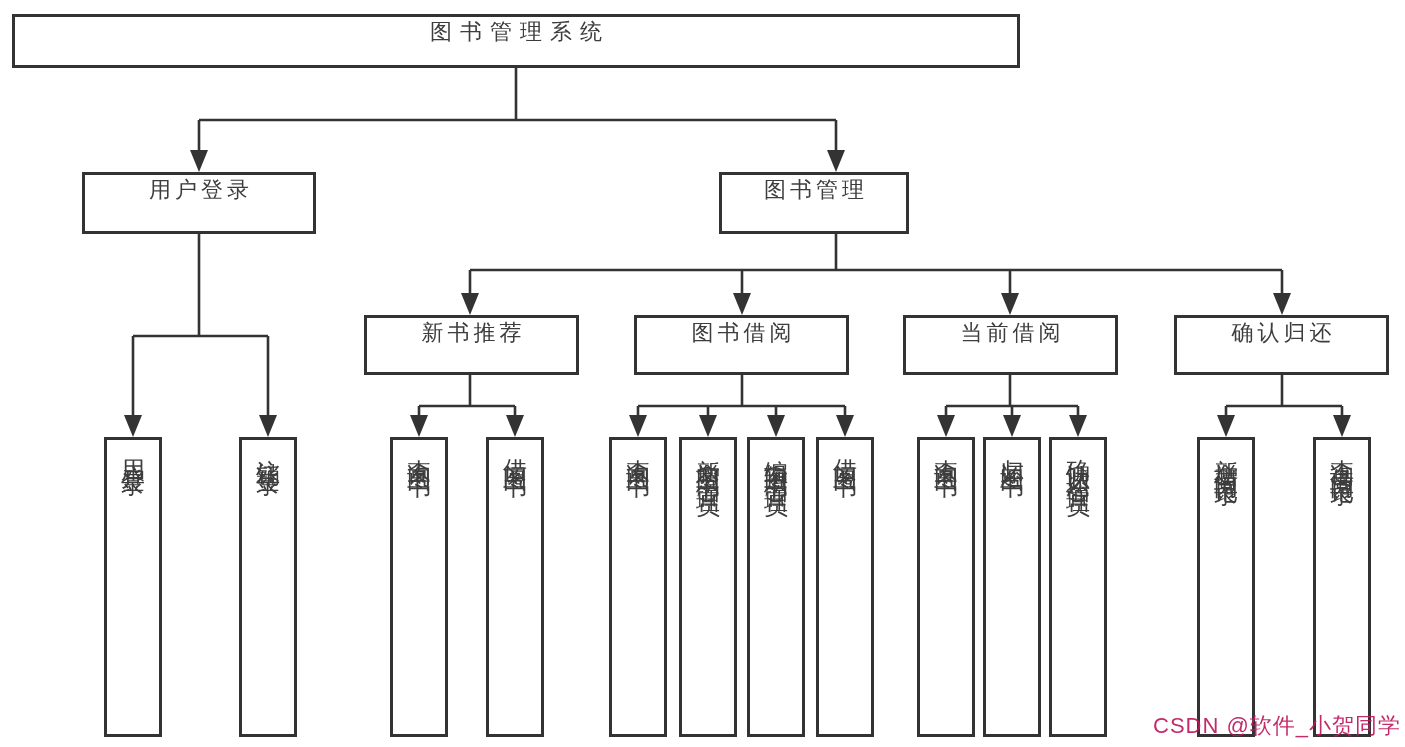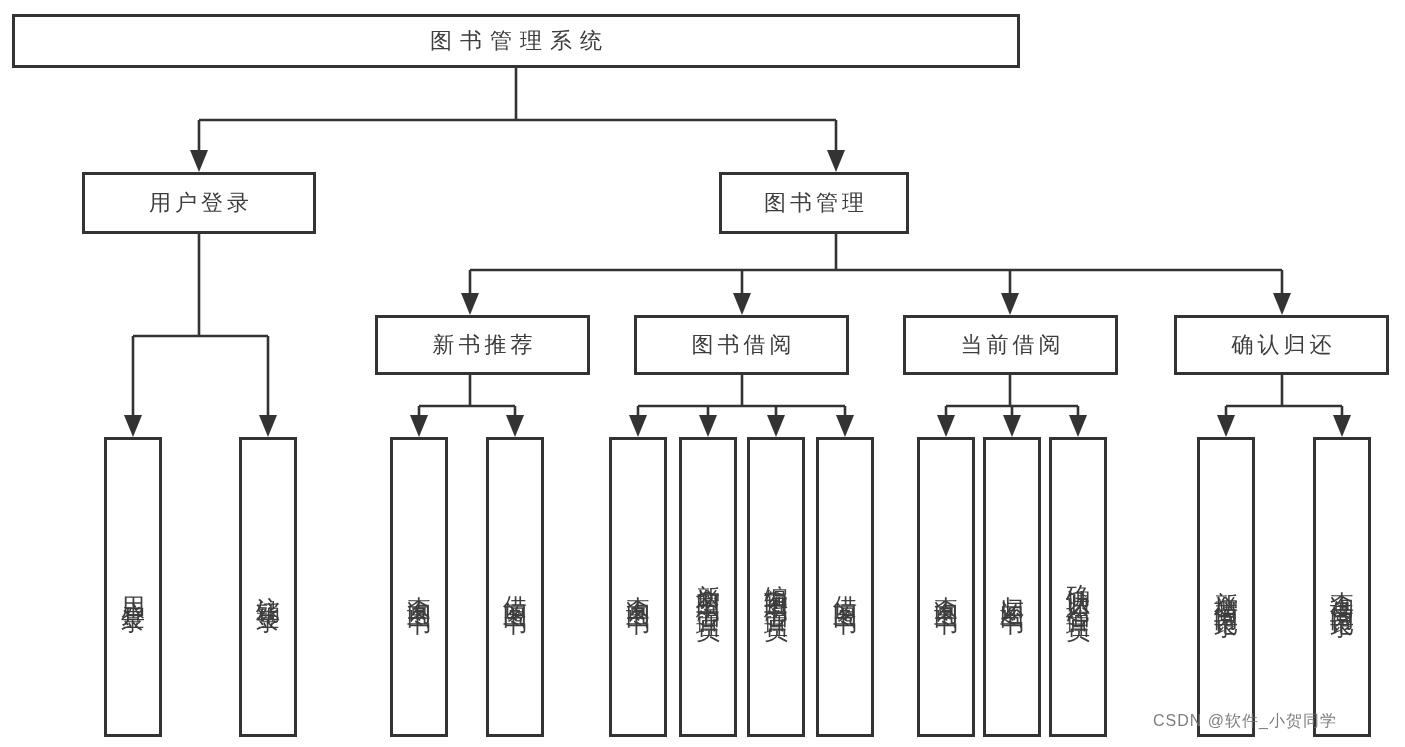--- a/index.html
+++ b/index.html
@@ -3,36 +3,36 @@
 <meta charset="utf-8">
 <style>
   html, body { margin:0; padding:0; background:#ffffff; }
   .canvas {
     position:relative; width:1405px; height:747px; background:#ffffff;
     font-family:"Liberation Sans", sans-serif; overflow:hidden;
   }
   svg.connectors { position:absolute; left:0; top:0; z-index:1; }
   .node {
     position:absolute; box-sizing:border-box; background:#ffffff;
-    border:3px solid #333333; display:flex; align-items:center; justify-content:center;
+    border:3px solid #333333; display:flex; justify-content:center;
     z-index:2;
   }
   .node .lbl {
     font-size:22px; color:#3d3d3d; letter-spacing:4px; white-space:nowrap;
     text-indent:4px; 
   }
   .node.root .lbl { letter-spacing:8px; text-indent:8px; }
   .node.leaf .lbl {
     writing-mode:vertical-rl; text-orientation:mixed;
     font-size:24px; letter-spacing:5px; white-space:normal; text-indent:0;
     line-height:1;
   }
   .watermark {
     position:absolute; left:1153px; top:711px; z-index:3;
-    font-size:16px; color:#737373; letter-spacing:1px; white-space:nowrap;
+    font-size:22px; color:#be185d; letter-spacing:1px; white-space:nowrap;
     opacity:0.92;
   }
 </style>
 </head>
 <body>
 
 <div class="canvas">
 
   <svg class="connectors" width="1405" height="747" viewBox="0 0 1405 747">
     <g stroke="#333333" stroke-width="2.6" fill="none">
@@ -71,21 +71,21 @@
     <span class="lbl">图书管理系统</span>
   </div>
 
   <div class="node" style="left:82px;top:172px;width:234px;height:62px">
     <span class="lbl">用户登录</span>
   </div>
   <div class="node" style="left:719px;top:172px;width:190px;height:62px">
     <span class="lbl">图书管理</span>
   </div>
 
-  <div class="node" style="left:375px;top:315px;width:215px;height:60px">
+  <div class="node" style="left:364px;top:315px;width:215px;height:60px">
     <span class="lbl">新书推荐</span>
   </div>
   <div class="node" style="left:634px;top:315px;width:215px;height:60px">
     <span class="lbl">图书借阅</span>
   </div>
   <div class="node" style="left:903px;top:315px;width:215px;height:60px">
     <span class="lbl">当前借阅</span>
   </div>
   <div class="node" style="left:1174px;top:315px;width:215px;height:60px">
     <span class="lbl">确认归还</span>

